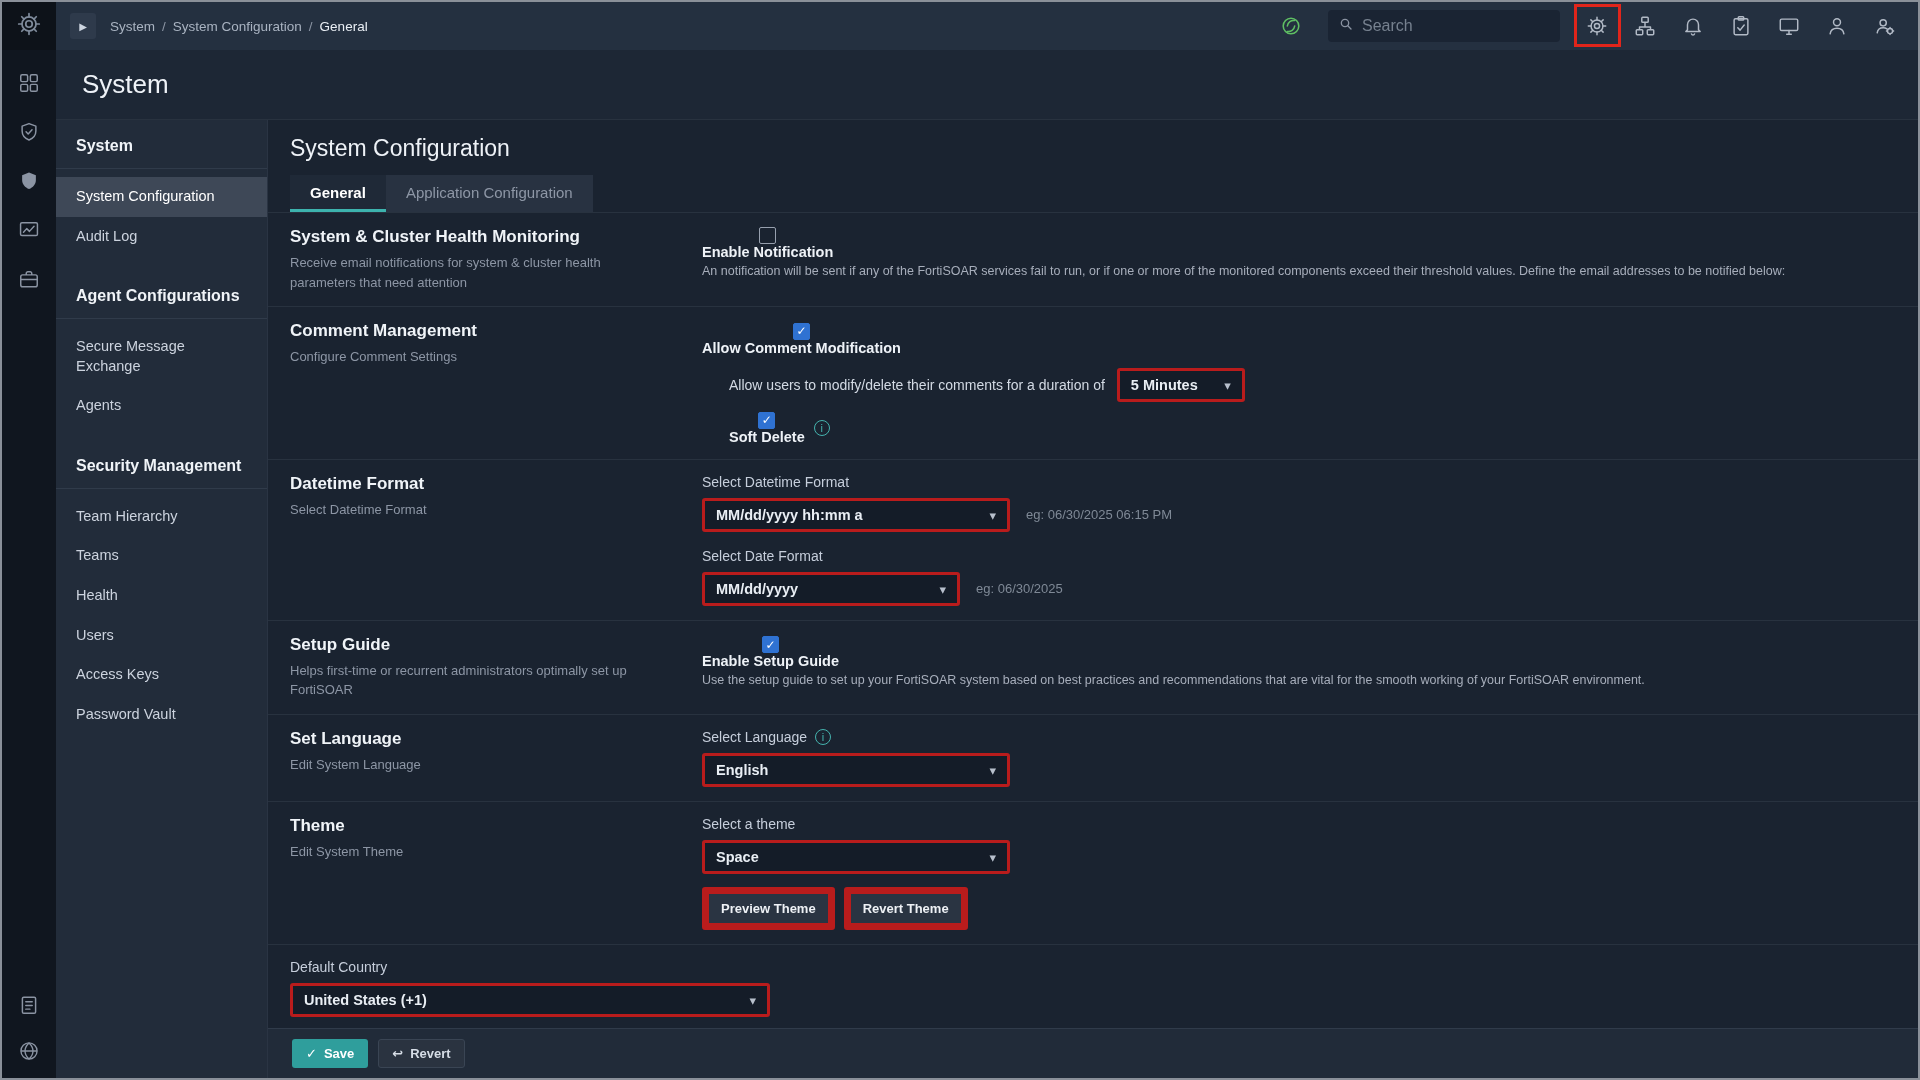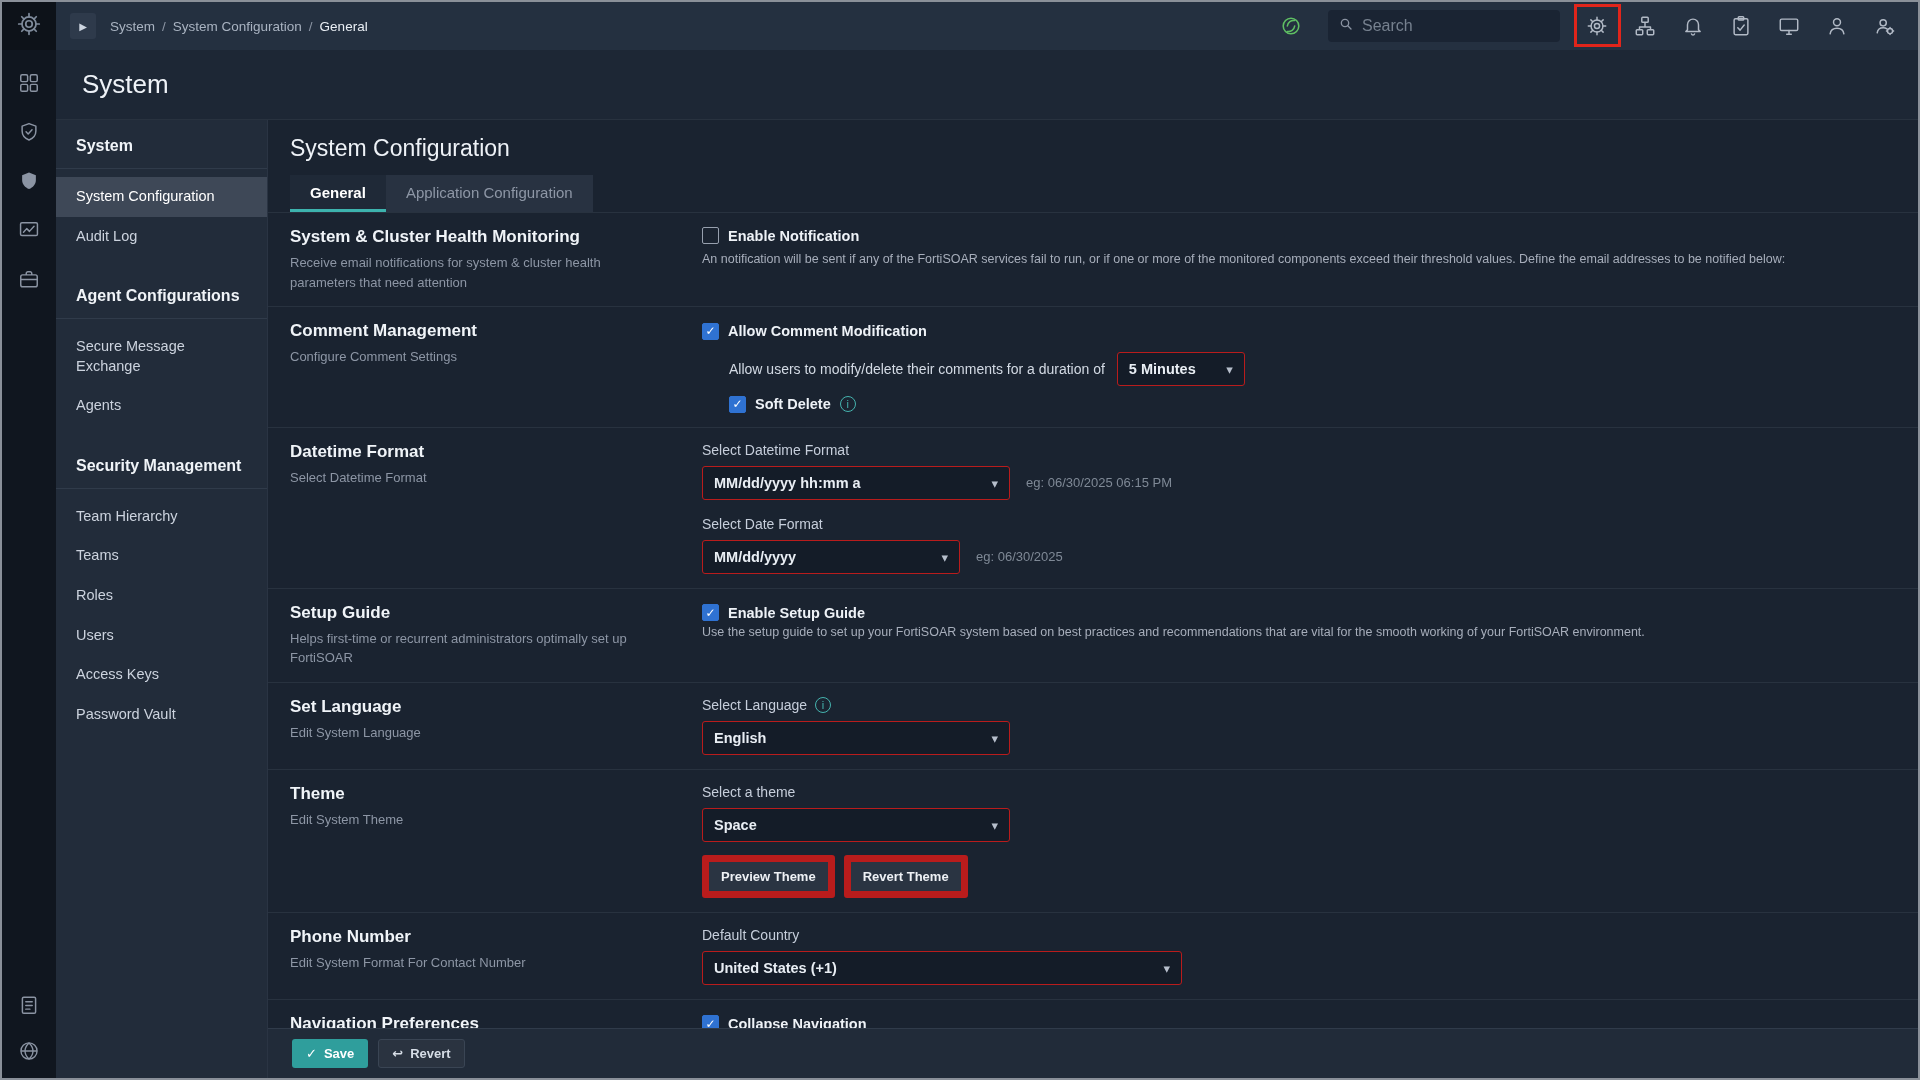--- a/index.html
+++ b/index.html
@@ -62,31 +62,31 @@
   .tabs { display:flex; margin-top:13px; padding-left:22px; border-bottom:1px solid #28323f; }
   .tab { padding:9px 20px 8px; font-size:15px; color:#8e97a6; cursor:pointer;
          background:#283241; border-bottom:3px solid transparent; }
   .tab.active { background:#1f2937; color:#ffffff; font-weight:700; border-bottom-color:#3db3ae; }
 
   .row { display:grid; grid-template-columns:412px 1fr; padding:14px 24px 14px 22px;
          border-bottom:1px solid #28323f; }
   .row h3 { font-size:17px; font-weight:700; color:#f0f4f8; margin-bottom:6px; }
   .row .desc { font-size:13px; color:#8d96a5; line-height:1.5; max-width:350px; }
 
-  .chk { display:inline-flex; align-items:center; gap:9px; cursor:pointer; }
+  .chk { display:inline-flex; align-items:center; cursor:pointer;flex-direction:column; }
   .box { width:17px; height:17px; border:1.5px solid #97a0ae; border-radius:2px; flex:0 0 auto;
          display:flex; align-items:center; justify-content:center; }
   .chk.checked .box { background:#2f72d2; border-color:#2f72d2; }
   .chk.checked .box::after { content:"✓"; color:#fff; font-size:12px; font-weight:700; }
   .chk-label { font-size:14.5px; font-weight:700; color:#eef2f7; }
 
   .note { margin-top:2px; font-size:12.5px; color:#a7aebb; line-height:1.55; }
 
   .field-label { font-size:14px; color:#c6cedb; margin-bottom:8px; display:flex; align-items:center; gap:8px; }
-  .select { background:#141c28; border:1px solid #b91c1c; border-radius:3px; height:34px;
+  .select { background:#141c28; border:3px solid #b91c1c; border-radius:3px; height:34px;
             display:flex; align-items:center; justify-content:space-between; padding:0 11px;
             color:#e9eef4; font-weight:700; font-size:14.5px; cursor:pointer; }
   .caret::before { content:"▾"; color:#b7bfcc; font-size:13px; }
   .w-lg { width:308px; } .w-md { width:258px; } .w-sm { width:128px; } .w-xl { width:480px; }
   .hint { font-size:13px; color:#7f8996; margin-left:16px; }
   .fieldrow { display:flex; align-items:center; }
   .fgroup + .fgroup { margin-top:16px; }
 
   .inline-row { display:flex; align-items:center; gap:12px; margin:12px 0 0 27px;
                 font-size:14px; color:#d3dae4; }
@@ -272,21 +272,21 @@
       <div class="sb-items">
         <div class="sb-item">Secure Message Exchange</div>
         <div class="sb-item">Agents</div>
       </div>
     </div>
     <div class="sb-group">
       <div class="sb-title">Security Management</div>
       <div class="sb-items">
         <div class="sb-item">Team Hierarchy</div>
         <div class="sb-item">Teams</div>
-        <div class="sb-item">Roles</div>
+        <div class="sb-item">Health</div>
         <div class="sb-item">Users</div>
         <div class="sb-item">Access Keys</div>
         <div class="sb-item">Password Vault</div>
       </div>
     </div>
   </aside>
 
   <main class="main">
     <h2 class="main-title">System Configuration</h2>
 
@@ -409,24 +409,20 @@
         </div>
         <div class="btnrow">
           <button class="btn-ghost">Preview Theme</button>
           <button class="btn-ghost">Revert Theme</button>
         </div>
       </div>
     </section>
 
     <section class="row">
       <div>
-        <h3>Phone Number</h3>
-        <p class="desc">Edit System Format For Contact Number</p>
-      </div>
-      <div>
         <div class="field-label">Default Country</div>
         <div class="select w-xl">
           <span>United States (+1)</span>
           <span class="caret"></span>
         </div>
       </div>
     </section>
 
     <section class="row" style="border-bottom:none;">
       <div>

